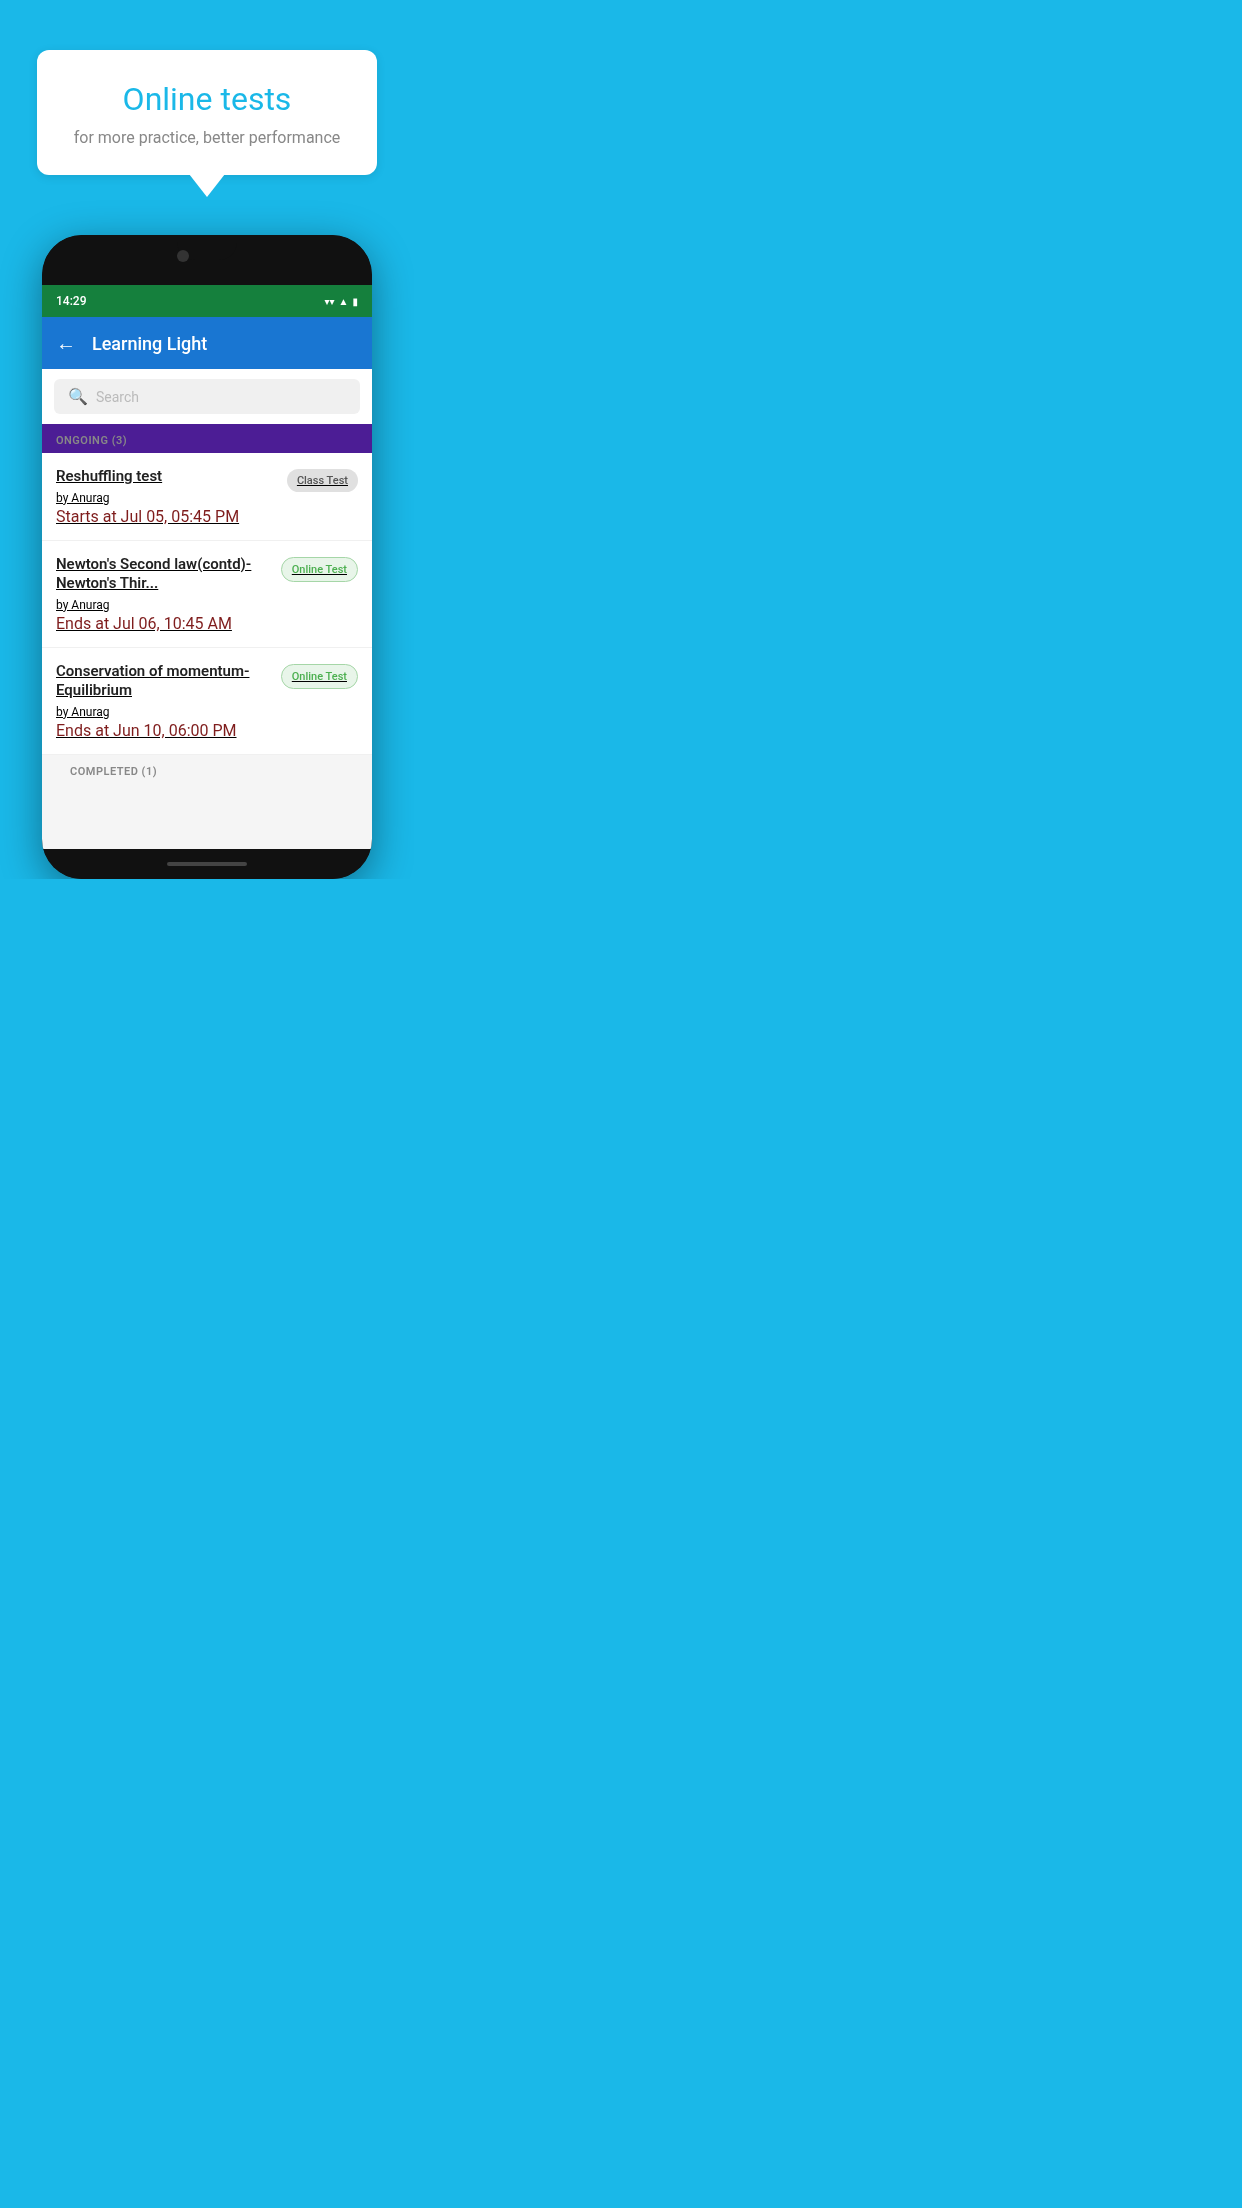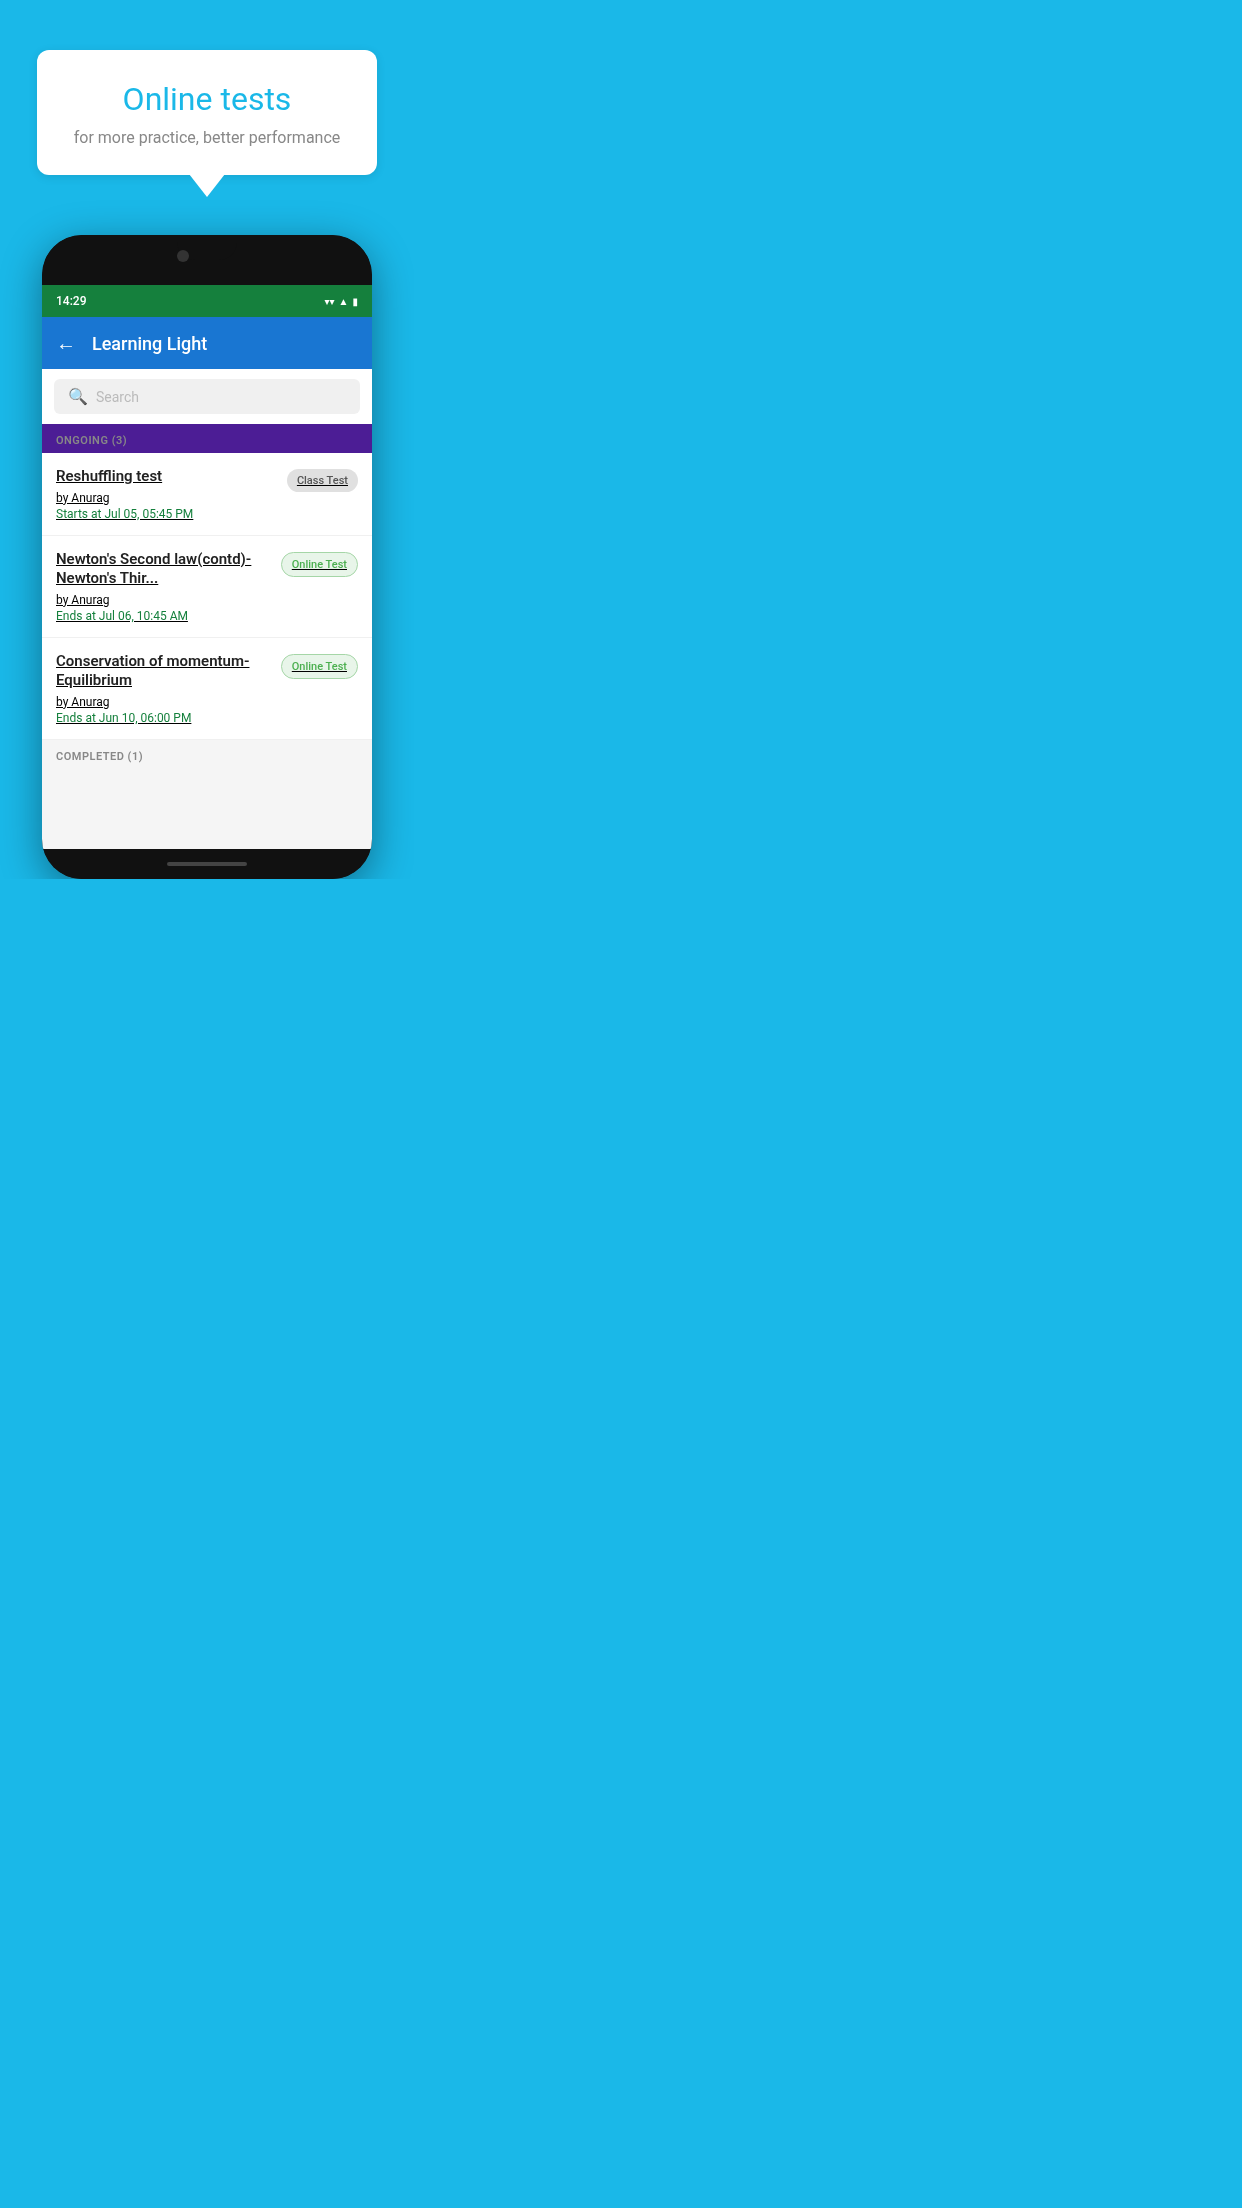--- a/index.html
+++ b/index.html
@@ -243,22 +243,22 @@
       line-height: 1.3;
     }
 
     .test-author {
       font-size: 12px;
       color: #000000;
       margin-bottom: 2px;
     }
 
     .test-date {
-      font-size: 12px;
-      color: #15803d;
+      font-size: 16px;
+      color: #7f1d1d;
     }
 
     .test-badge {
       padding: 5px 10px;
       border-radius: 20px;
       font-size: 11px;
       font-weight: 500;
       white-space: nowrap;
       flex-shrink: 0;
       margin-top: 2px;
@@ -287,21 +287,21 @@
 
     .home-indicator {
       width: 80px;
       height: 4px;
       background: #444;
       border-radius: 2px;
     }
 
     
     .completed-header {
-      padding: 10px 14px 6px;
+      padding: 10px 28px 6px;
       font-size: 11px;
       font-weight: 600;
       color: #888;
       letter-spacing: 0.5px;
       background: #f5f5f5;
     }
   </style>
 </head>
 <body>
 

